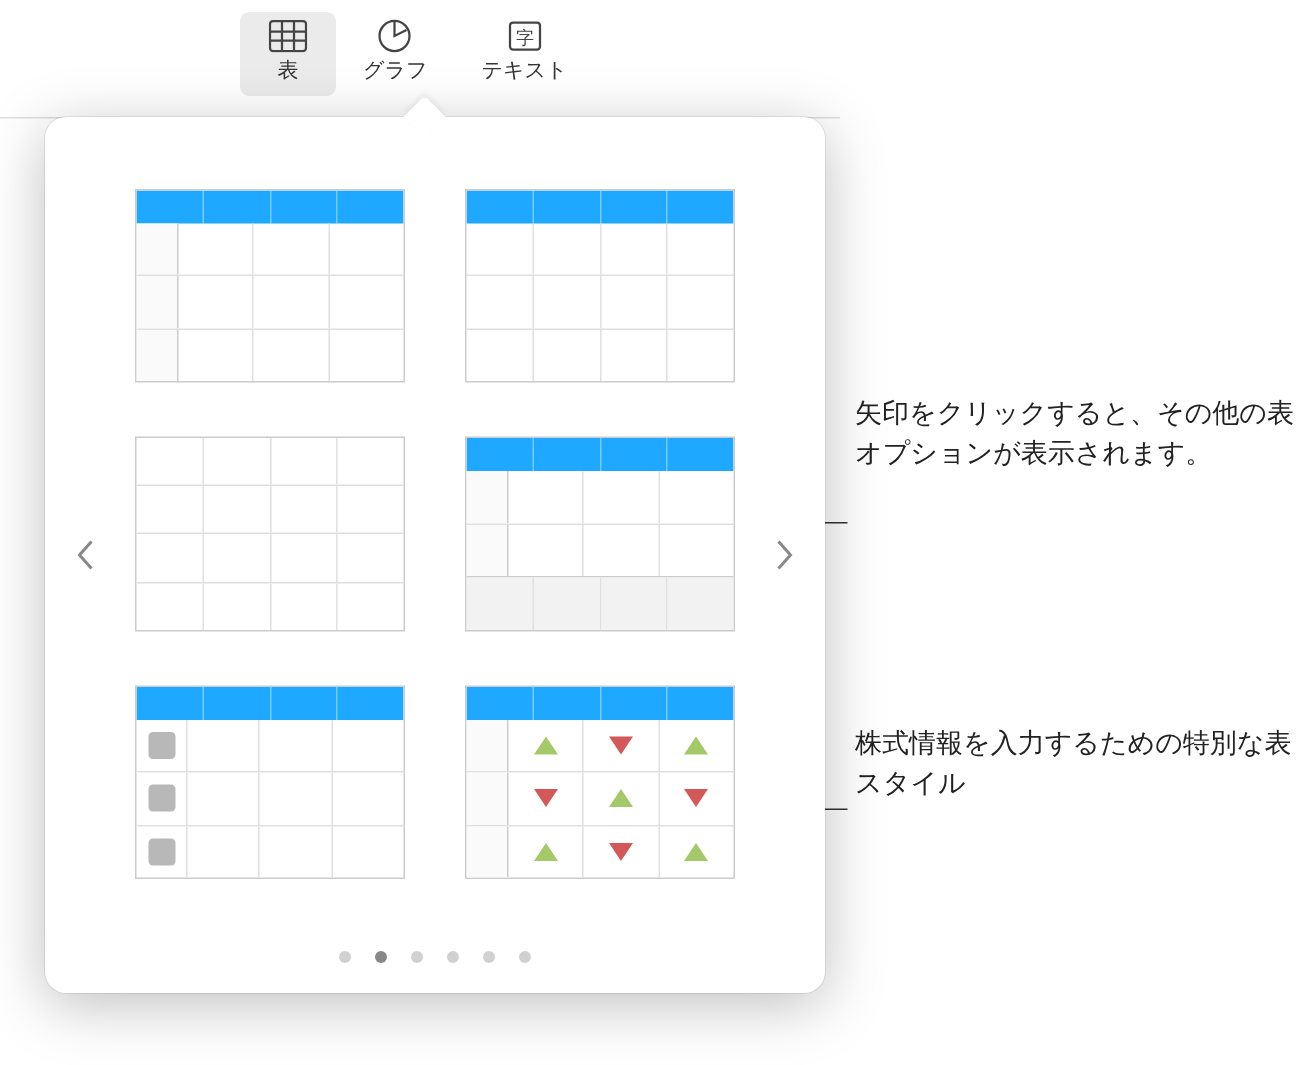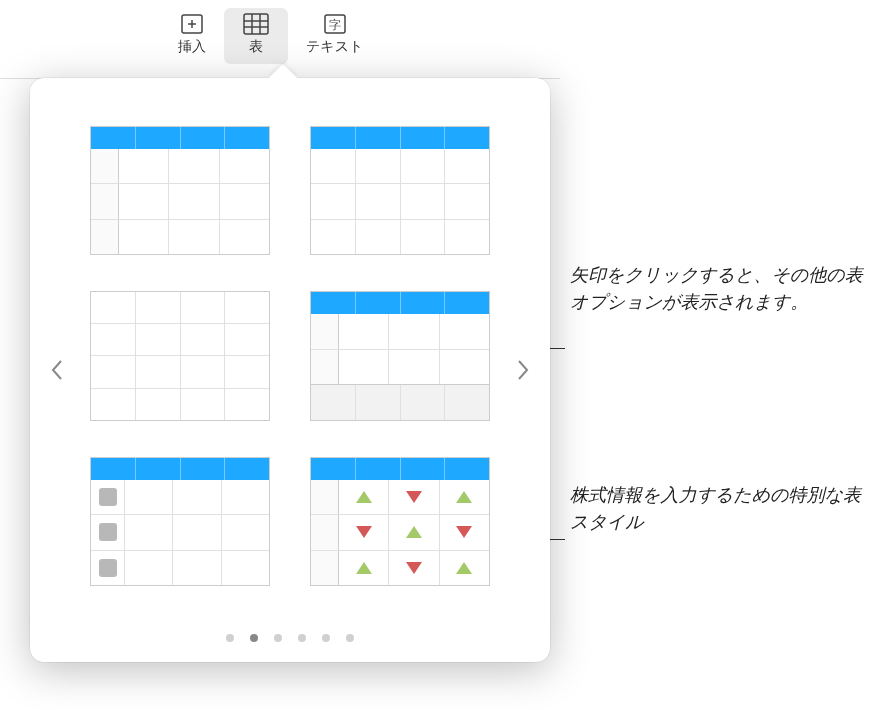--- a/index.html
+++ b/index.html
@@ -189,21 +189,20 @@
       background: #d0d0d0;
       cursor: pointer;
     }
     .dot.active { background: #888; }
     
     .callout {
       position: absolute;
       font-size: 18px;
       color: #222;
       line-height: 1.5;
-      font-style: italic;
     }
     .callout-1 { top: 262px; left: 570px; width: 300px; }
     .callout-2 { top: 482px; left: 570px; width: 300px; }
     
     .callout-line {
       position: absolute;
       background: #333;
     }
     .line-1 { top: 348px; left: 517px; width: 48px; height: 1px; }
     .line-2 { top: 539px; left: 435px; width: 130px; height: 1px; }
@@ -217,44 +216,43 @@
       background: #ddd;
       z-index: 0;
     }
   </style>
 </head>
 <body>
 
 <div class="bg-divider"></div>
 
 <div class="toolbar">
-  <div class="toolbar-item">
-    <div class="toolbar-icon">
-      <svg width="24" height="22" viewBox="0 0 24 22">
-          <rect x="2" y="2" width="20" height="18" rx="2" fill="none" stroke="#444" stroke-width="1.5"></rect>
-          <line x1="12" y1="7" x2="12" y2="15" stroke="#444" stroke-width="1.5"></line>
-          <line x1="8" y1="11" x2="16" y2="11" stroke="#444" stroke-width="1.5"></line>
-        </svg>
-    </div>
-    <span class="toolbar-label">挿入</span>
-  </div>
   <div class="toolbar-item active">
     <div class="toolbar-icon">
       <svg width="26" height="22" viewBox="0 0 26 22">
           <rect x="1" y="1" width="24" height="20" rx="2" fill="none" stroke="#444" stroke-width="1.5"></rect>
           <line x1="1" y1="8" x2="25" y2="8" stroke="#444" stroke-width="1.5"></line>
           <line x1="1" y1="14" x2="25" y2="14" stroke="#444" stroke-width="1.5"></line>
           <line x1="9" y1="1" x2="9" y2="21" stroke="#444" stroke-width="1.5"></line>
           <line x1="17" y1="1" x2="17" y2="21" stroke="#444" stroke-width="1.5"></line>
         </svg>
     </div>
     <span class="toolbar-label">表</span>
   </div>
   <div class="toolbar-item">
     <div class="toolbar-icon">
+      <svg width="24" height="24" viewBox="0 0 24 24">
+          <circle cx="12" cy="12" r="10" fill="none" stroke="#444" stroke-width="1.5"></circle>
+          <path d="M12 2 L12 12 L20 8" fill="none" stroke="#444" stroke-width="1.5"></path>
+        </svg>
+    </div>
+    <span class="toolbar-label">グラフ</span>
+  </div>
+  <div class="toolbar-item">
+    <div class="toolbar-icon">
       <svg width="24" height="22" viewBox="0 0 24 22">
           <rect x="2" y="2" width="20" height="18" rx="2" fill="none" stroke="#444" stroke-width="1.5"></rect>
           <text x="12" y="16" font-size="12" text-anchor="middle" fill="#444">字</text>
         </svg>
     </div>
     <span class="toolbar-label">テキスト</span>
   </div>
 </div>
 
 <div class="popover">

